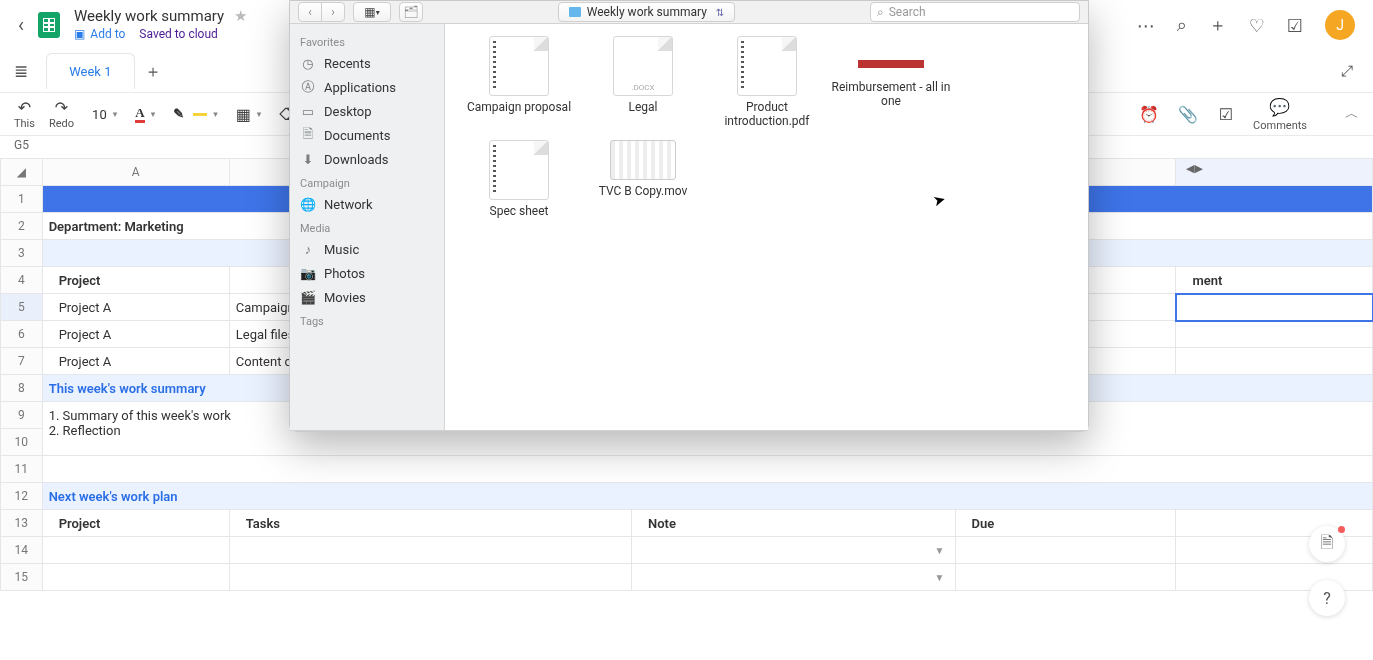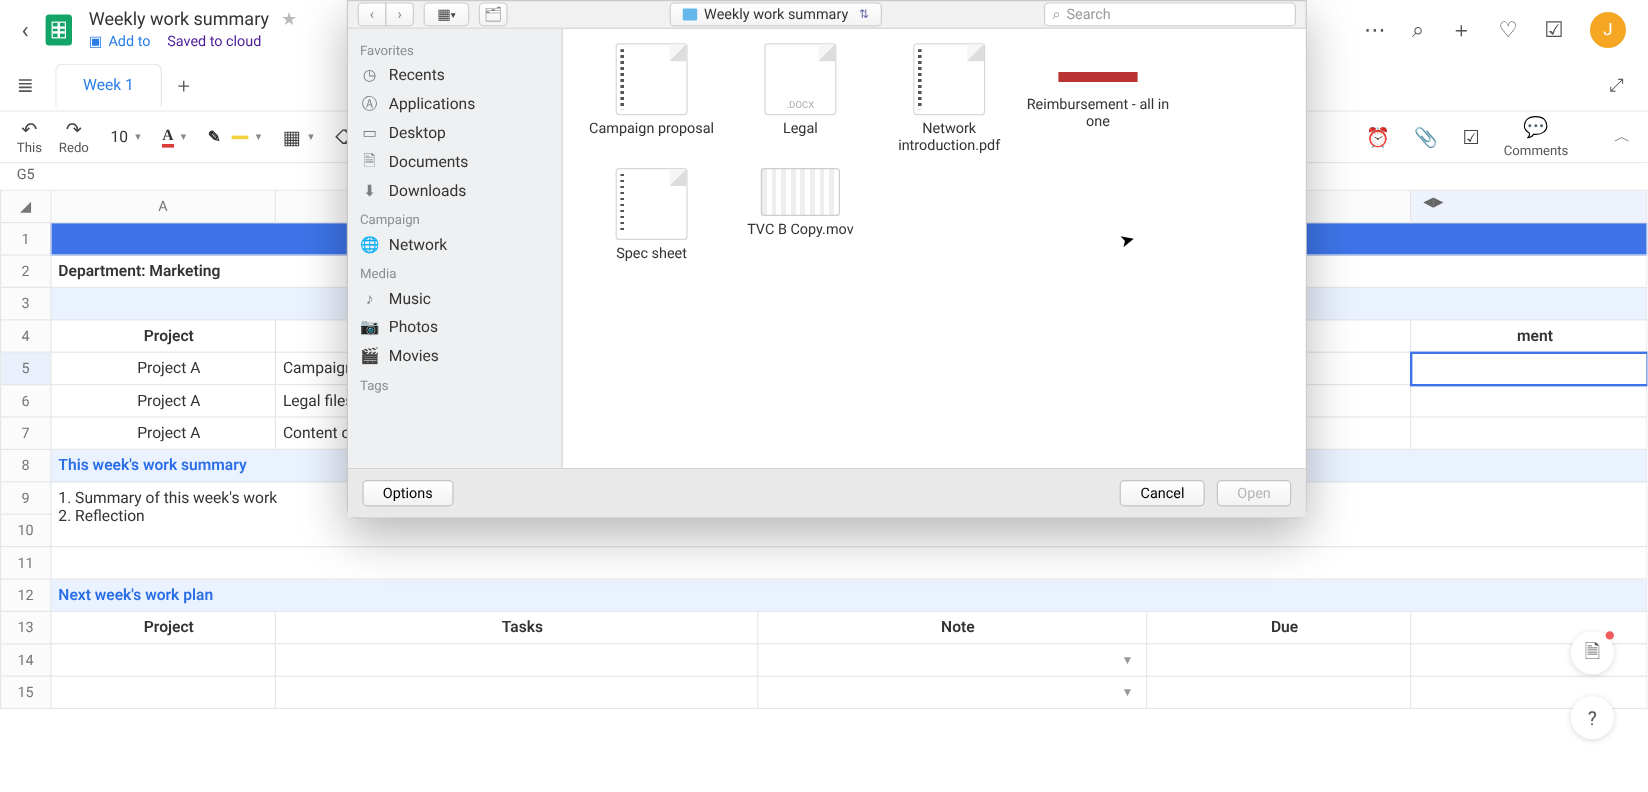--- a/index.html
+++ b/index.html
@@ -48,21 +48,21 @@
   
   .cellref { height:22px; padding:2px 14px; font-size:12px; color:#666;}
 
   
   .sheet-wrap { position:relative; overflow:hidden; }
   table.sheet { border-collapse:collapse; table-layout:fixed; }
   .sheet th, .sheet td { border:1px solid #e4e6e9; height:27px; font-size:13px; padding:0 6px;}
   .sheet th { background:#fbfbfc; color:#777; font-weight:400; font-size:12px; text-align:center; }
   .sheet th.rowhdr { width:40px; text-align:center; }
   .sheet td { text-align:left; }
-  .sheet td.c { text-align:center;padding-left:16px;}
+  .sheet td.c { text-align:left;padding-left:16px;}
   .col-A { width:190px;}
   .col-B { width:410px;}
   .col-C { width:330px;}
   .col-D { width:225px;}
   .col-E { width:200px;}
   .row-sel th.rowhdr { background:#e9effb; }
   .hdr-blue { background:#3e74e8 !important; }
   .hdr-light { background:#ebf2ff !important; }
   .sec-title { color:#2b6fe6; font-weight:600; font-size:15px; text-align:center;}
   .bold { font-weight:600;}
@@ -82,21 +82,21 @@
   .navbtn.on{ color:#444;}
   .navpair { display:flex;}
   .navpair .navbtn:first-child{ border-radius:4px 0 0 4px;}
   .navpair .navbtn:last-child{ border-radius:0 4px 4px 0; margin-left:-1px;}
   .viewbtn { width:38px;}
   .pathbtn { margin:0 auto; height:20px; padding:0 10px; border:1px solid #cfcfcf; border-radius:4px; background:linear-gradient(#fff,#f3f3f3); display:flex; align-items:center; gap:6px; font-size:12px;}
   .pathbtn .folder { width:12px; height:10px; background:#66b7ec; border-radius:1px; display:inline-block;}
   .pathbtn .expand { font-size:10px; color:#66a; margin-left:3px;}
   .searchbox { width:210px; height:20px; border:1px solid #cfcfcf; border-radius:4px; background:#fff; display:flex; align-items:center; padding:0 6px; color:#999; font-size:12px; gap:5px;}
   .dlg-body { flex:1; display:flex; border-top:1px solid #d2d2d2; border-bottom:1px solid #d2d2d2; background:#fff;}
-  .sidebar { width:179px; background:#eef0f1; border-right:1px solid #d6d6d6; padding:6px 0; overflow:auto;}
+  .sidebar { width:155px; background:#eef0f1; border-right:1px solid #d6d6d6; padding:6px 0; overflow:auto;}
   .sb-hdr { font-size:11px; color:#8a8d90; padding:6px 10px 2px;}
   .sb-item { display:flex; align-items:center; gap:8px; padding:4px 10px; font-size:13px; color:#343434; cursor:pointer;}
   .sb-item .sic { width:16px; height:16px; display:flex; align-items:center; justify-content:center; color:#7c7f82; font-size:13px;}
   .tagdot { width:10px; height:10px; border-radius:50%; background:#ec5b4f; display:inline-block;}
   .filegrid { flex:1; padding:8px 12px; display:flex; flex-wrap:wrap; align-content:flex-start; gap:4px 0;}
   .fitem { width:124px; display:flex; flex-direction:column; align-items:center; text-align:center; font-size:12px; color:#333; padding:4px 2px; cursor:pointer;}
   .fthumb { width:60px; height:60px; border:1px solid #d7d7d7; background:#fff; border-radius:3px; display:flex; align-items:center; justify-content:center; font-size:10px; color:#bbb; position:relative; margin-bottom:4px;}
   .fthumb.spiral::before { content:""; position:absolute; left:3px; top:4px; bottom:4px; width:3px; background:repeating-linear-gradient(#555 0 2px, transparent 2px 5px);}
   .fthumb .corner { position:absolute; top:0; right:0; width:14px; height:14px; background:linear-gradient(135deg,#f6f6f6 48%, #ddd 50%);}
   .fthumb.docx::after{ content:".DOCX"; position:absolute; bottom:3px; font-size:8px; color:#aaa;}
@@ -391,39 +391,33 @@
       <div class="fitem">
           <div class="fthumb docx">
             <div class="corner"></div>
           </div>
           <span>Legal</span>
         </div>
       <div class="fitem">
           <div class="fthumb spiral">
             <div class="corner"></div>
           </div>
-          <span>Network introduction.pdf</span>
+          <span>Product introduction.pdf</span>
         </div>
       <div class="fitem">
           <div class="fthumb wide" style="background:linear-gradient(#fff 60%,#b33 60% 80%,#fff 80%);"></div>
           <span>Reimbursement - all in one</span>
         </div>
       <div class="fitem">
           <div class="fthumb spiral">
             <div class="corner"></div>
           </div>
           <span>Spec sheet</span>
         </div>
       <div class="fitem">
           <div class="fthumb wide" style="background:repeating-linear-gradient(90deg,#eee 0 4px,#fff 4px 8px); border:1px solid #ccc;"></div>
           <span>TVC B Copy.mov</span>
         </div>
     </div>
   </div>
-  <div class="dlg-bottom">
-    <button class="macbtn">Options</button>
-    <div class="spacer"></div>
-    <button class="macbtn">Cancel</button>
-    <button class="macbtn disabled">Open</button>
-  </div>
 </div>
 
 <div class="cursor">➤</div>
 
 </body></html>

